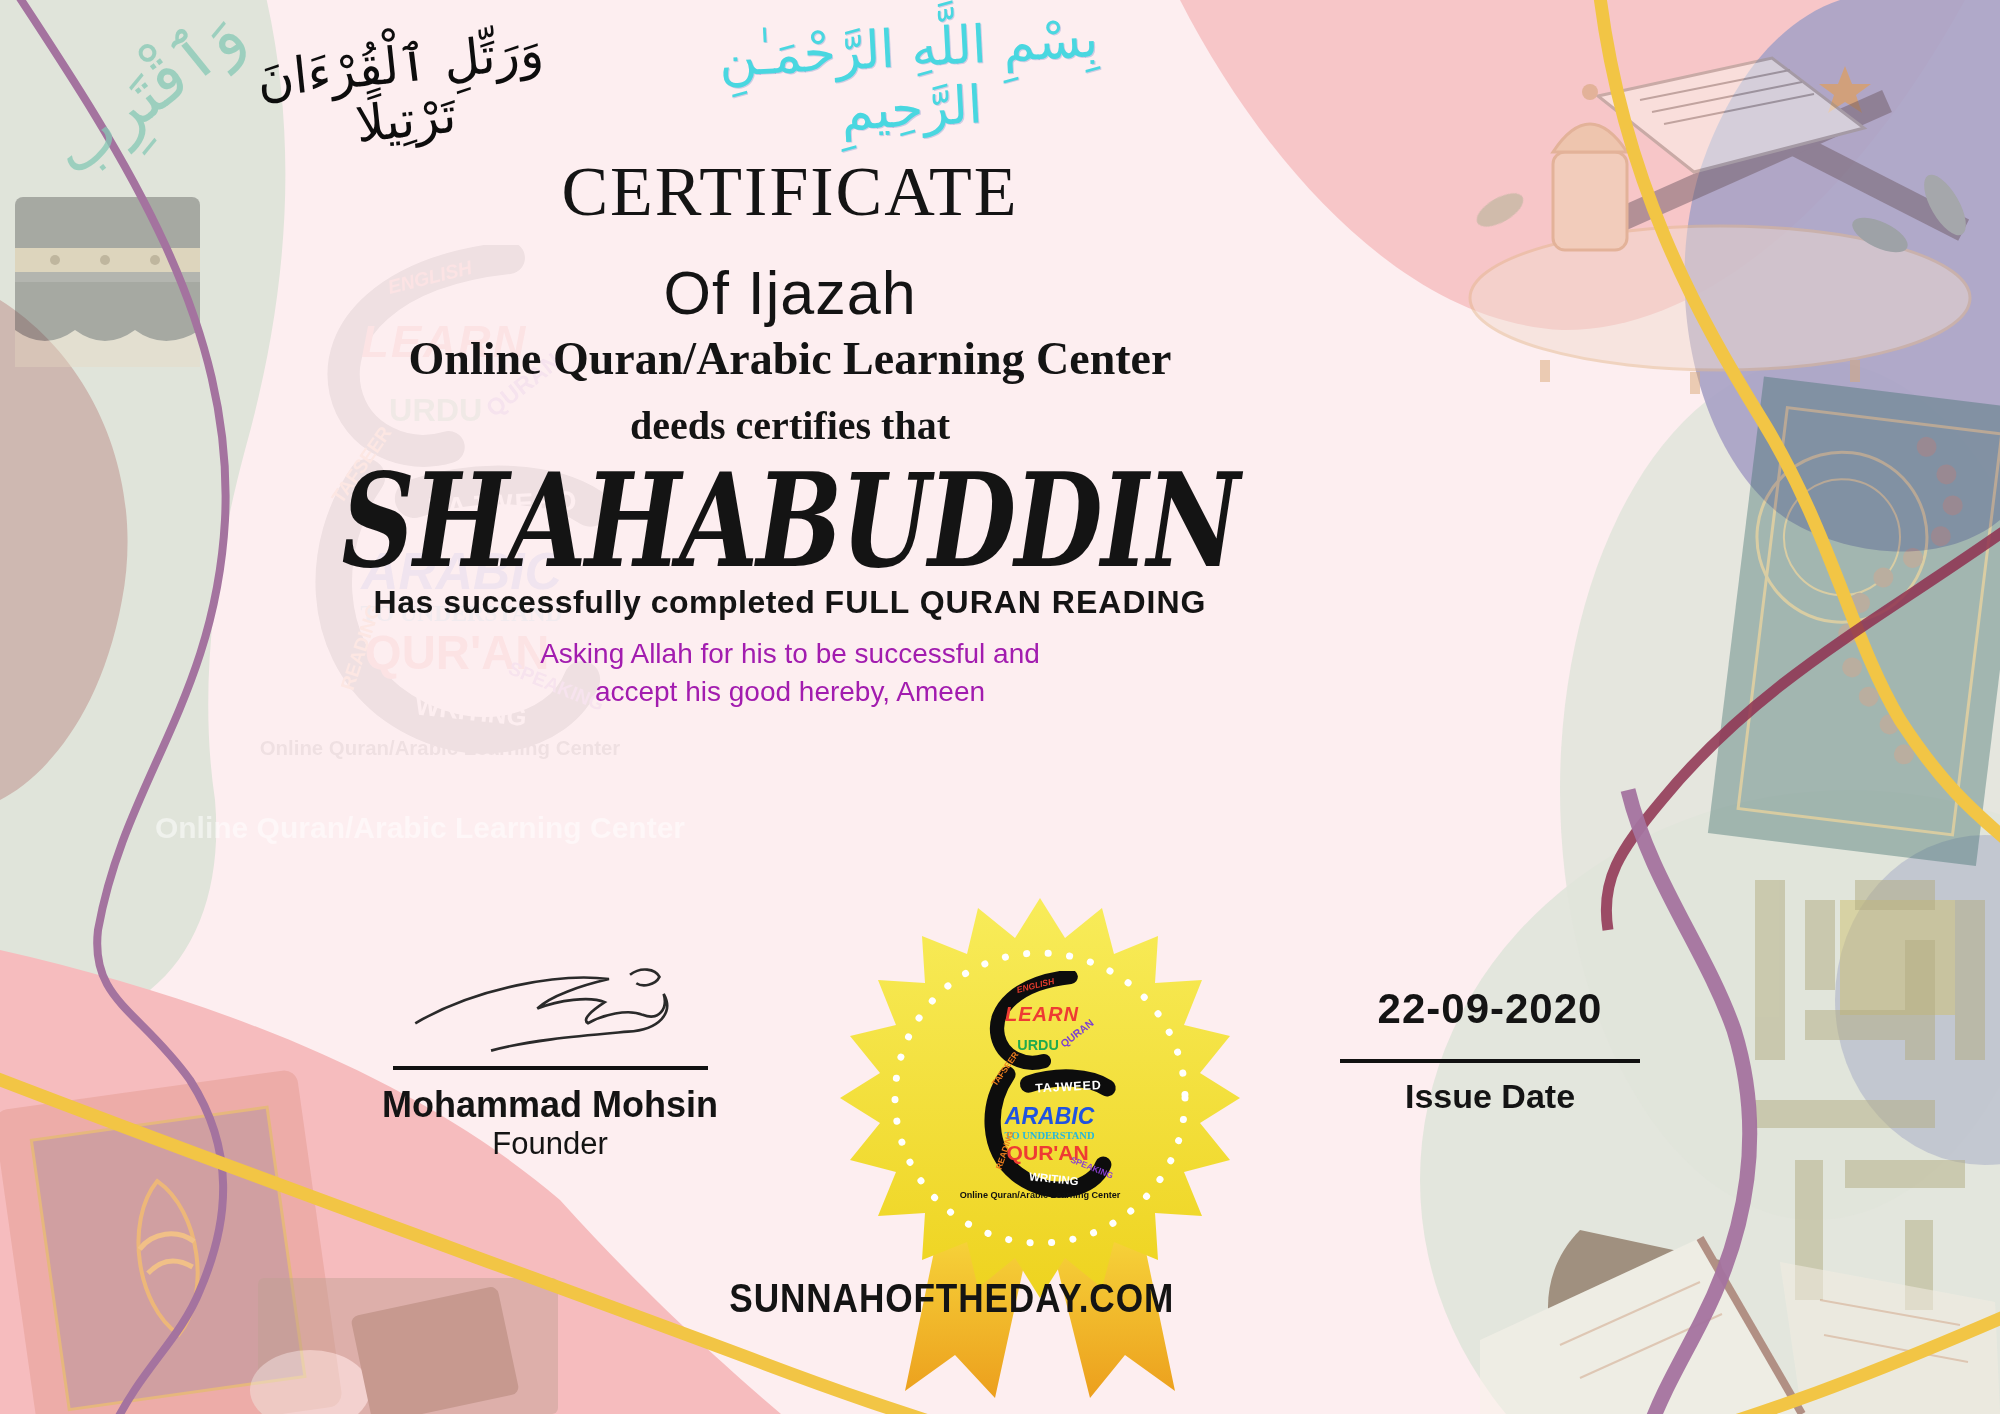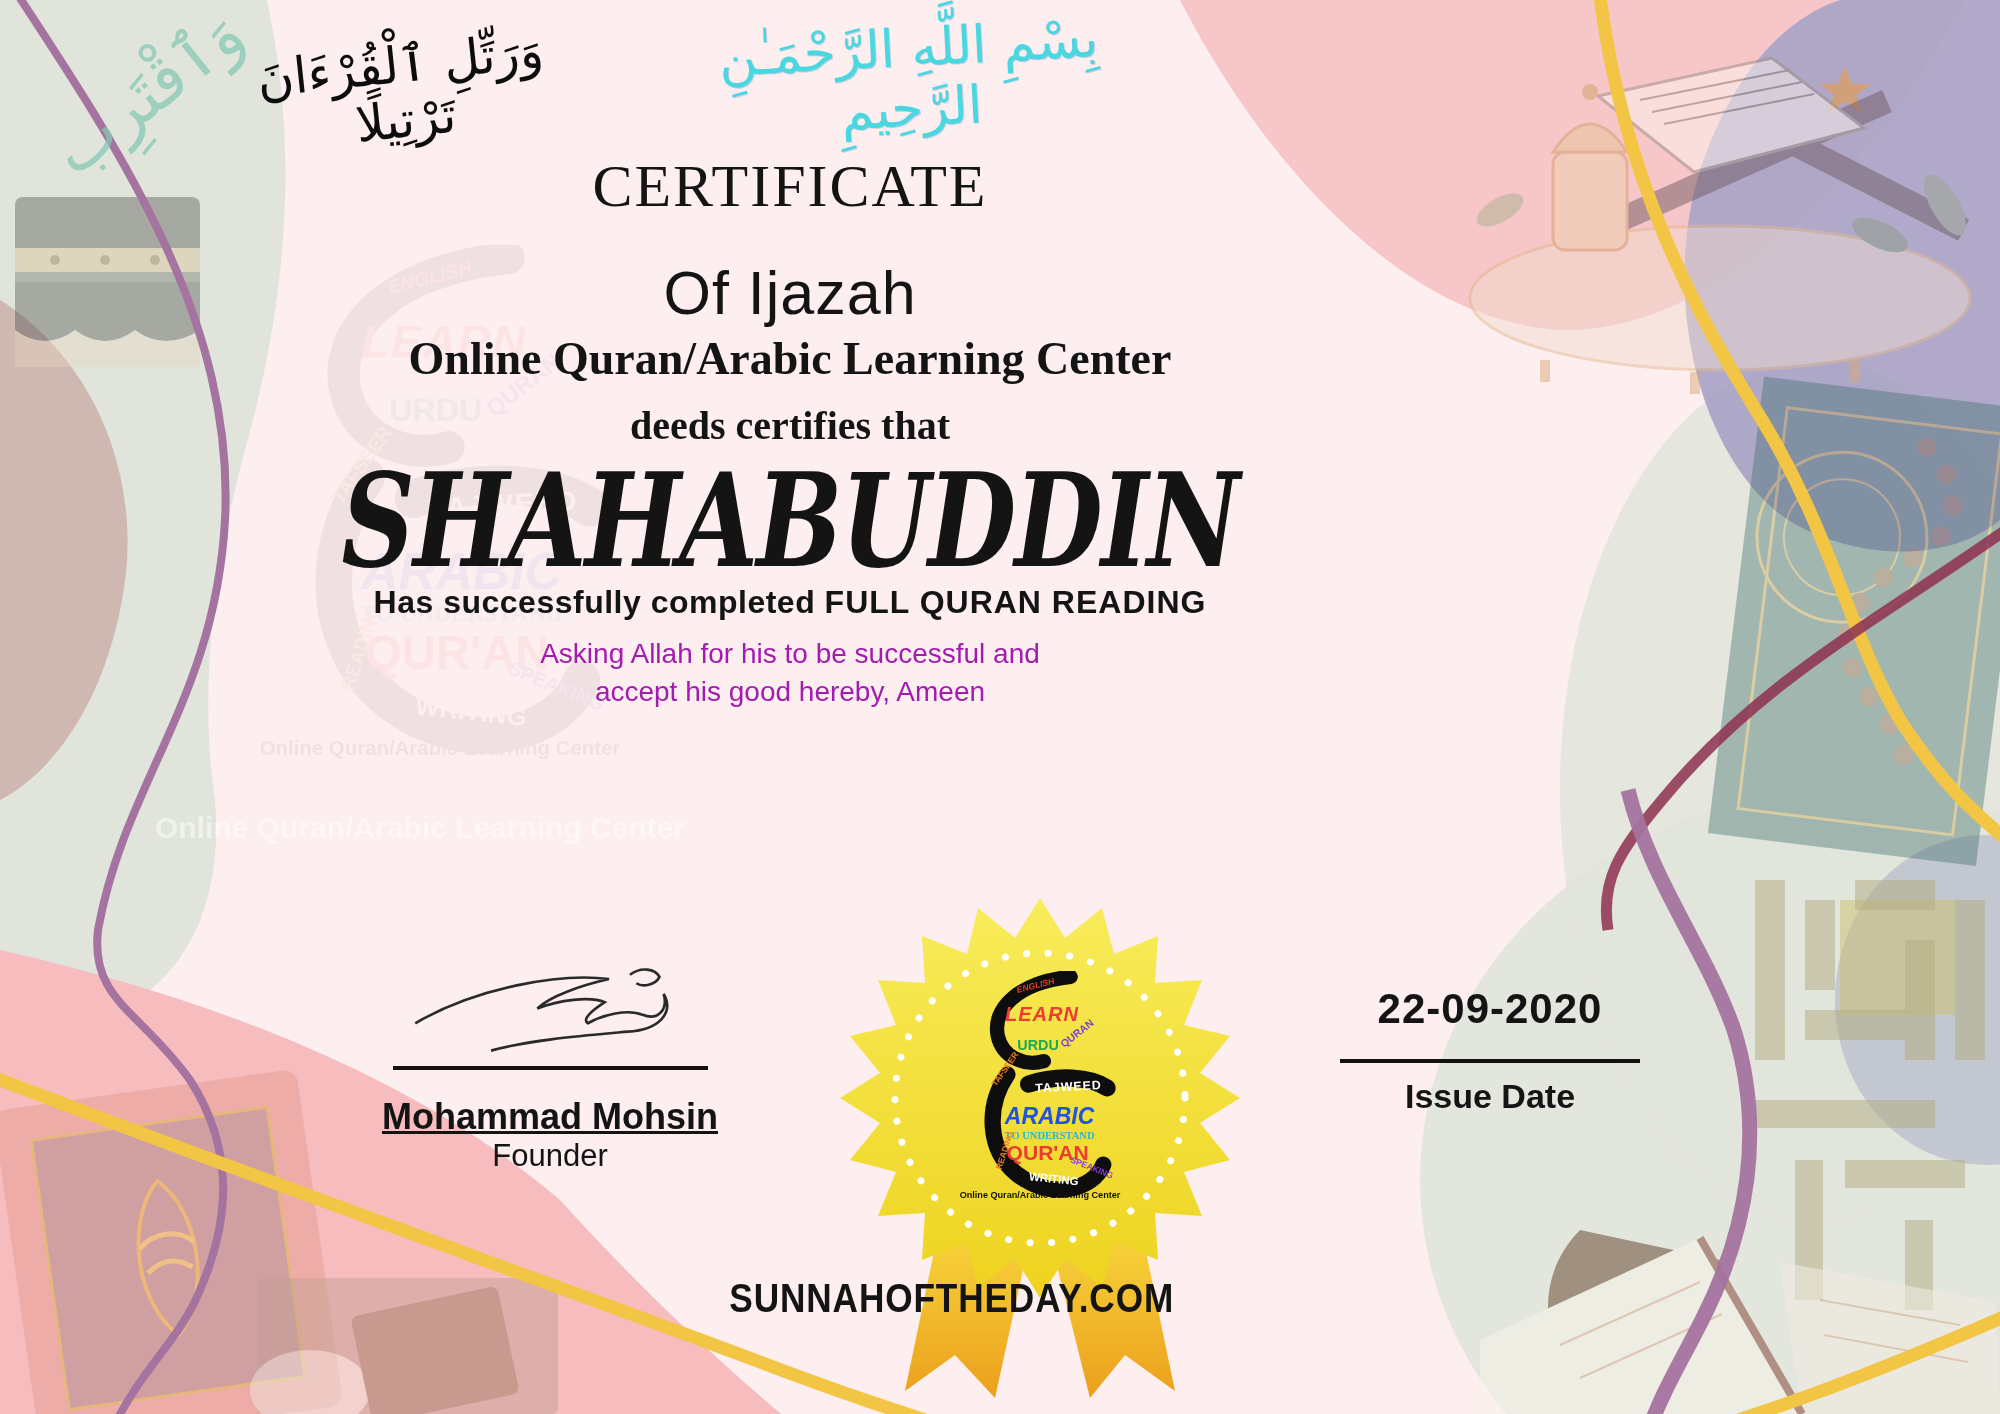--- a/index.html
+++ b/index.html
@@ -2,21 +2,21 @@
 <html><head>
 <meta charset="utf-8">
 <style>
   html,body{margin:0;padding:0;}
   .stage{position:relative;width:2000px;height:1414px;overflow:hidden;
          background:#fdeef0;font-family:"Liberation Sans",sans-serif;color:#141414;}
   .abs{position:absolute;}
   .ctr{text-align:center;}
   
   .col{left:0;width:1580px;text-align:center;}
-  .title{font-family:"Liberation Serif",serif;font-size:60px;letter-spacing:2px;font-weight:400;}
+  .title{font-family:"Liberation Serif",serif;font-size:70px;letter-spacing:2px;font-weight:400;}
   .subtitle{font-size:61px;letter-spacing:1px;}
   .org{font-family:"Liberation Serif",serif;font-weight:700;font-size:46px;}
   .certifies{font-family:"Liberation Serif",serif;font-weight:700;font-size:40px;}
   .recipient{font-family:"DejaVu Serif","Liberation Serif",serif;font-style:italic;font-weight:700;
              font-size:124px;letter-spacing:-2px;display:inline-block;transform:scaleX(.82) scaleY(1.04);}
   .completed{font-size:32px;font-weight:700;letter-spacing:.5px;}
   .completed b{font-weight:700;letter-spacing:1px;}
   .dua{font-size:28px;color:#a21caf;}
   .sig-name{font-size:36px;font-weight:700;}
   .sig-role{font-size:31px;}
@@ -227,21 +227,21 @@
       <use href="#oqalc-logo" x="109" y="78" width="192" height="230"></use>
     </svg>
   </div>
 
   <div class="abs" style="left:370px;top:958px;width:360px;text-align:center;">
     <svg width="300" height="100" viewBox="0 0 280 95" style="display:block;margin:0 auto;">
       <path d="M12,62 C70,28 150,14 196,20 C170,26 140,36 128,48 C148,40 178,36 192,42 C180,50 170,58 176,62 C190,54 214,48 228,54 C244,60 252,48 248,34 C258,52 244,68 214,70 C170,74 120,78 84,88" fill="none" stroke="#2a2a2a" stroke-width="2.5"></path>
       <path d="M216,16 C226,8 240,10 244,18 C240,26 228,28 222,24" fill="none" stroke="#2a2a2a" stroke-width="2.5"></path>
     </svg>
     <div class="rule" style="width:315px;margin:8px auto 0;"></div>
-    <div class="sig-name" style="margin-top:26px;white-space:nowrap;text-decoration:underline;">Mohammad Mohsin</div>
+    <div class="sig-name" style="margin-top:14px;white-space:nowrap;">Mohammad Mohsin</div>
     <div class="sig-role">Founder</div>
   </div>
 
   <div class="abs" style="left:1330px;top:985px;width:320px;text-align:center;">
     <div class="issue-date">22-09-2020</div>
     <div class="rule" style="width:300px;margin:26px auto 0;"></div>
     <div class="issue-label" style="margin-top:14px;">Issue Date</div>
   </div>
 
   <div class="abs ctr" style="left:0;top:1276px;width:1904px;">

